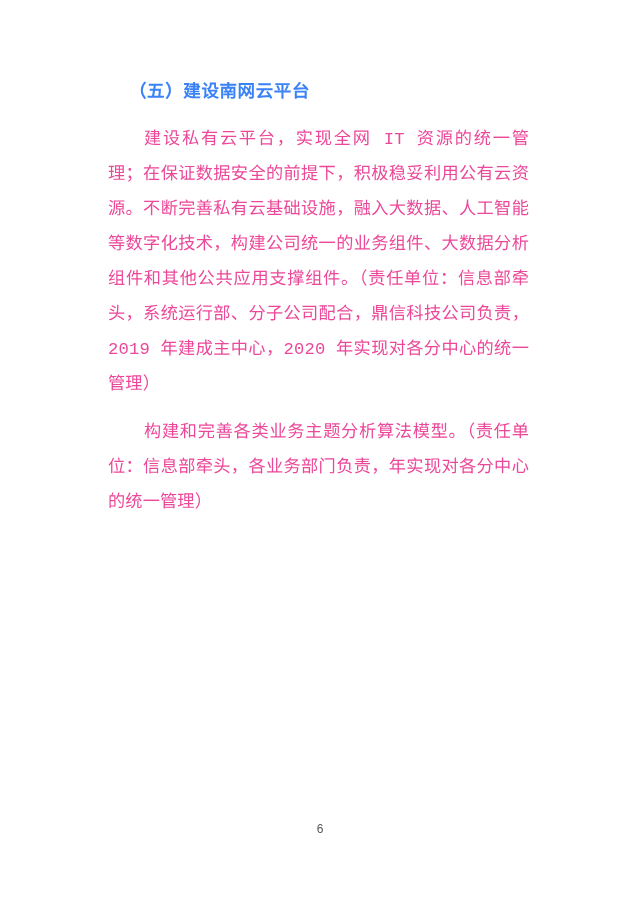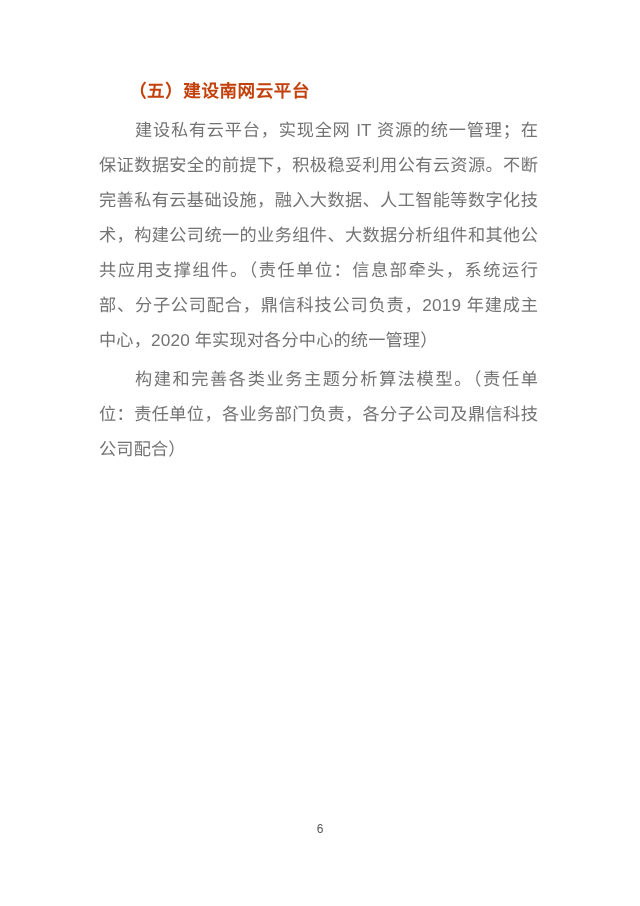--- a/index.html
+++ b/index.html
@@ -21,36 +21,36 @@
     position: absolute;
     left: 95px;
     top: 74px;
     width: 447px;
   }
   .heading {
     font-family: "Liberation Sans", "DejaVu Sans", sans-serif;
     font-weight: bold;
     font-size: 17.5px;
     line-height: 35px;
-    color: #c2410c;
+    color: #3b82f6;
     text-indent: 34px;
     letter-spacing: 0.6px;
     margin: 0;
     white-space: nowrap;
   }
   .para {
-    font-family: Liberation Sans, sans-serif;
+    font-family: Liberation Mono, monospace;
     font-weight: normal;
     font-size: 17.2px;
     line-height: 35px;
-    color: #737373;
+    color: #ec4899;
     text-indent: 36px;
     text-align: justify;
     text-justify: inter-character;
-    margin: 4px;
+    margin: 13px;
     letter-spacing: 0.15px;
     word-break: break-all;
   }
   .para:last-child {
     text-align-last: left;
   }
   .page-number {
     position: absolute;
     left: 0;
     top: 822px;
@@ -68,18 +68,18 @@
   <div class="content">
 
     <p class="heading">（五）建设南网云平台</p>
 
     <p class="para">建设私有云平台，实现全网 IT 资源的统一管理；在保证数据安全的前提下，积极稳妥利用公有云资源。不断完善私有云基础设施，融入大数据、人工智能等数字化技术，构建公司统一的业务组件、大数据分析组件和其他公共应用支撑组件。（责任单位：信息部牵头，系统运行部、分子公司配合，鼎信科技公司负责，2019 年建成主中心，2020 年实现对各分中心的统一管理）</p>
 
 
 
 
 
-    <p class="para">构建和完善各类业务主题分析算法模型。（责任单位：责任单位，各业务部门负责，各分子公司及鼎信科技公司配合）</p>
+    <p class="para">构建和完善各类业务主题分析算法模型。（责任单位：信息部牵头，各业务部门负责，年实现对各分中心的统一管理）</p>
 
   </div>
 
   <div class="page-number">6</div>
 </div>
 
 </body></html>

